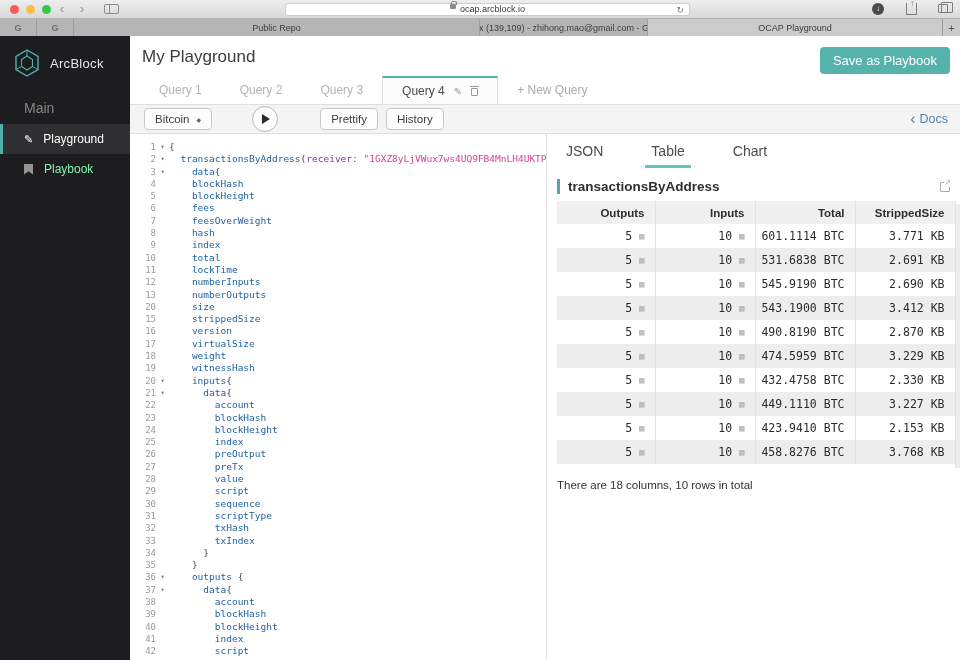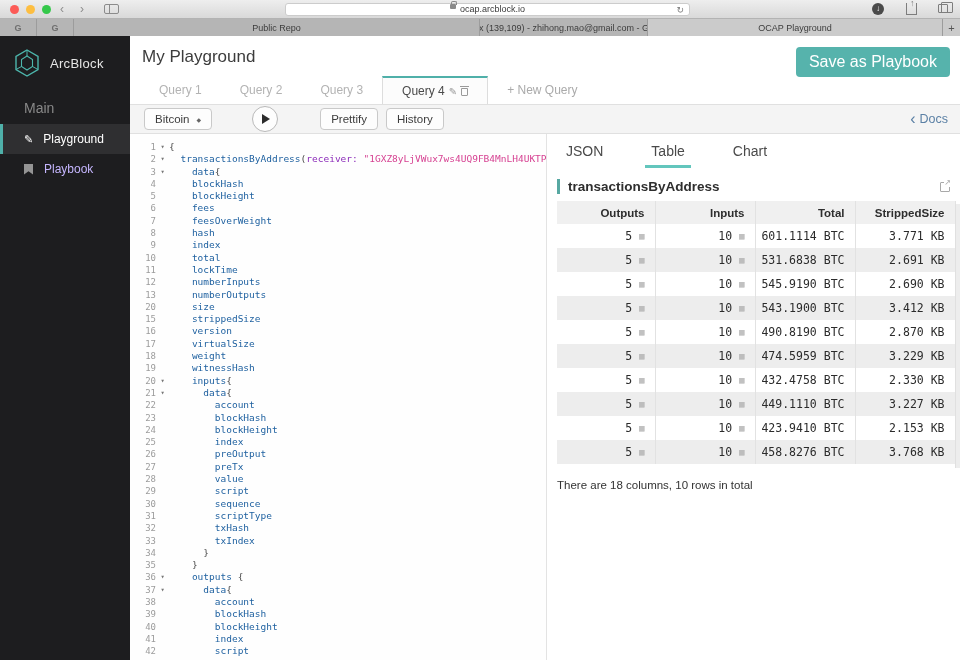--- a/index.html
+++ b/index.html
@@ -49,39 +49,39 @@
 
   
   .app { position:absolute; top:36px; left:0; width:960px; height:624px; display:flex;justify-content:center; }
 
   
   .sidebar { width:130px; flex:none; background:#1d1d1f; position:relative; }
   .brand { display:flex; align-items:center; gap:8px; padding:12px 0 0 12px; }
   .brand-name { color:#e6e6e6; font-size:13px; letter-spacing:.3px; }
   .section-label { color:#888; font-size:14px; padding:22px 0 8px 24px; }
   .side-item { height:30px; display:flex; align-items:center; gap:10px; padding-left:24px;
-    font-size:12px; color:#c4b5fd; position:relative; cursor:pointer; }
+    font-size:12px; color:#86efac; position:relative; cursor:pointer; }
   .side-item.active { background:#2f2f31; color:#fff; }
   .side-item.active::before { content:""; position:absolute; left:0; top:0; bottom:0; width:3px; background:#4fb0a9; }
   .pencil-glyph { font-size:11px; }
   .bookmark-glyph { width:9px; height:11px; background:#949494; margin-right:1px;
     clip-path:polygon(0 0,100% 0,100% 100%,50% 70%,0 100%); }
 
   
   .main { flex:1; position:relative; background:#fff; min-width:0; }
   .page-title { position:absolute; left:12px; top:11px; font-size:17px; color:#3c3c3c; }
   .save-btn { position:absolute; right:10px; top:11px; background:#56b3ac; color:#fff;
-    font-size:16px; padding:6px 13px; border-radius:4px; border:none; cursor:pointer;
+    font-size:13px; padding:6px 13px; border-radius:4px; border:none; cursor:pointer;
     font-family:"Liberation Sans",sans-serif; }
 
   .qtabs { position:absolute; left:10px; top:40px; height:28px; display:flex; align-items:stretch; }
   .qtab { padding:0 19px; font-size:12px; color:#b3b3b3; display:flex; align-items:center;
     cursor:pointer; }
   .qtab.active { color:#4a4a4a; background:#fcfcfc; border:1px solid #ddd; border-bottom:none;
-    border-top:2px solid #4fb0a9; gap:4px; }
+    border-top:2px solid #4fb0a9; gap:9px; }
   .qtab-pencil { color:#9a9a9a; font-size:10px; }
   .trash-icon { position:relative; width:7px; height:8px; border:1px solid #9a9a9a;
     border-radius:0 0 1px 1px; margin-top:2px; }
   .trash-icon::before { content:""; position:absolute; top:-3px; left:-2px; width:9px; height:1px; background:#9a9a9a; }
   .qtab.newquery { color:#aaa; }
 
   .toolbar { position:absolute; top:68px; left:0; right:0; height:30px; background:#f4f4f4;
     border-top:1px solid #e0e0e0; border-bottom:1px solid #e0e0e0; display:flex; align-items:center; }
   .tb-btn { background:#fdfdfd; border:1px solid #c9c9c9; border-radius:4px; font-size:11.5px;
     color:#3c3c3c; padding:4px 10px; cursor:pointer; font-family:"Liberation Sans",sans-serif; }

